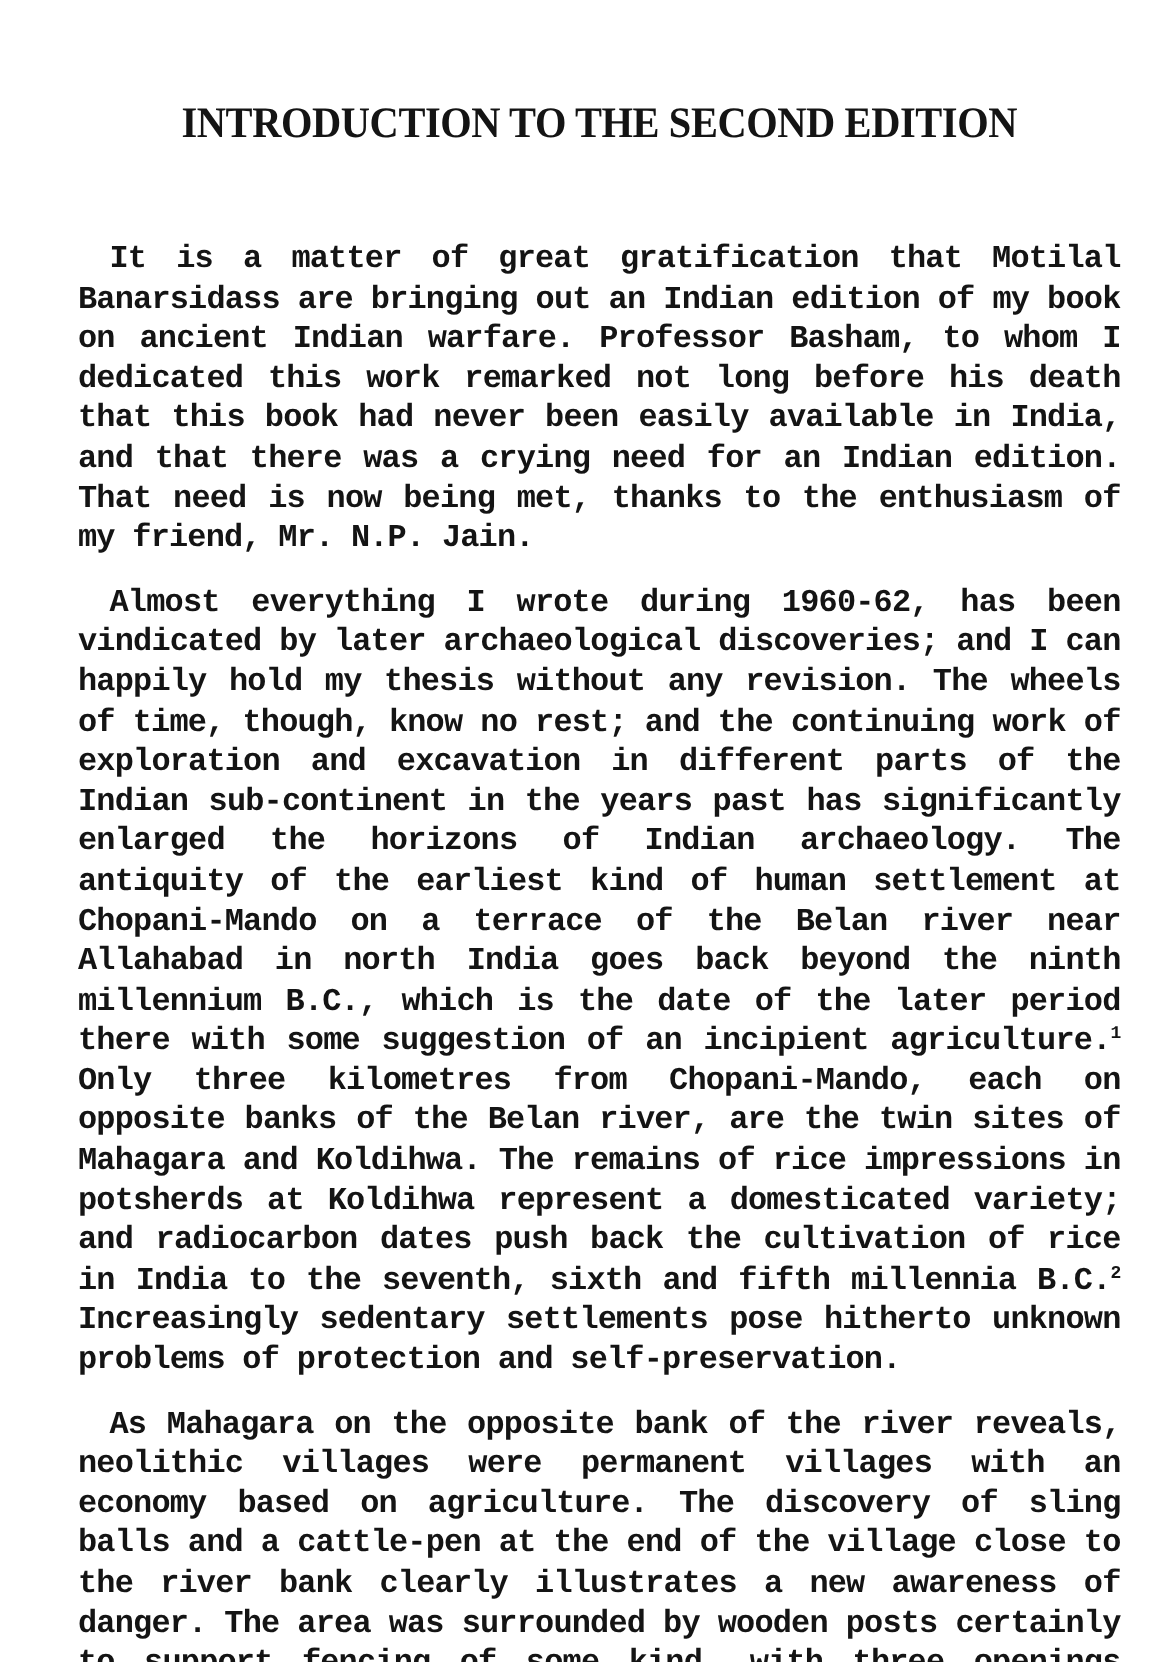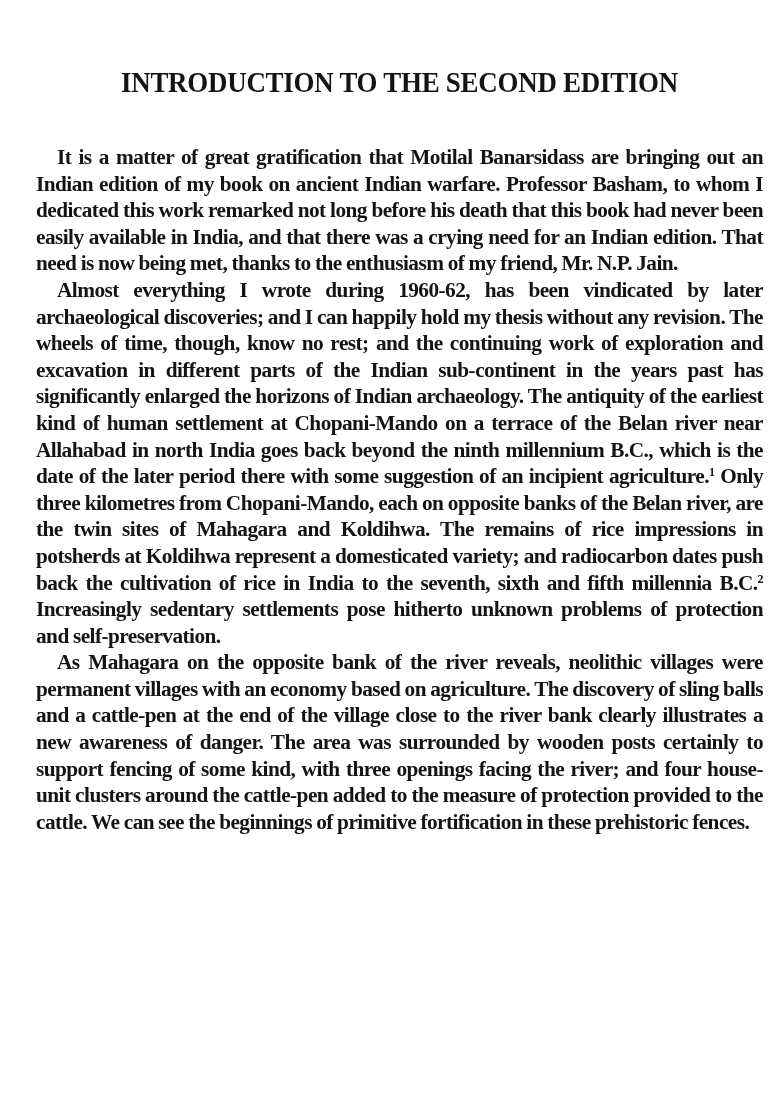--- a/index.html
+++ b/index.html
@@ -9,23 +9,24 @@
     color: #141414;
     font-family: "Liberation Serif", "DejaVu Serif", serif;
   }
   .title {
     margin: 0; position: absolute; top: 66px; left: 0; width: 727px;
     text-align: center; font-size: 29px; font-weight: bold;
     letter-spacing: -0.3px; transform: scaleX(0.93); transform-origin: center;
   }
   .body { position: absolute; top: 144px; left: 0; width: 727px; }
   .para {
-    margin: 0; font-size: 21.3px; line-height: 26.6px; font-weight: bold;
+    margin: 16px; font-size: 21.3px; line-height: 26.6px; font-weight: bold;
     text-align: justify; text-indent: 21px; letter-spacing: -0.55px;
     word-spacing: -0.5px;
+    font-family: Liberation Mono, monospace;
   }
   sup { font-size: 12px; line-height: 0; vertical-align: 7px; }
 </style>
 </head>
 <body>
 
 <div class="page">
   <h1 class="title">INTRODUCTION TO THE SECOND EDITION</h1>
   <div class="body">
     <p class="para">It is a matter of great gratification that Motilal Banarsidass are bringing out an Indian edition of my book on ancient Indian warfare. Professor Basham, to whom I dedicated this work remarked not long before his death that this book had never been easily available in India, and that there was a crying need for an Indian edition. That need is now being met, thanks to the enthusiasm of my friend, Mr. N.P. Jain.</p>

